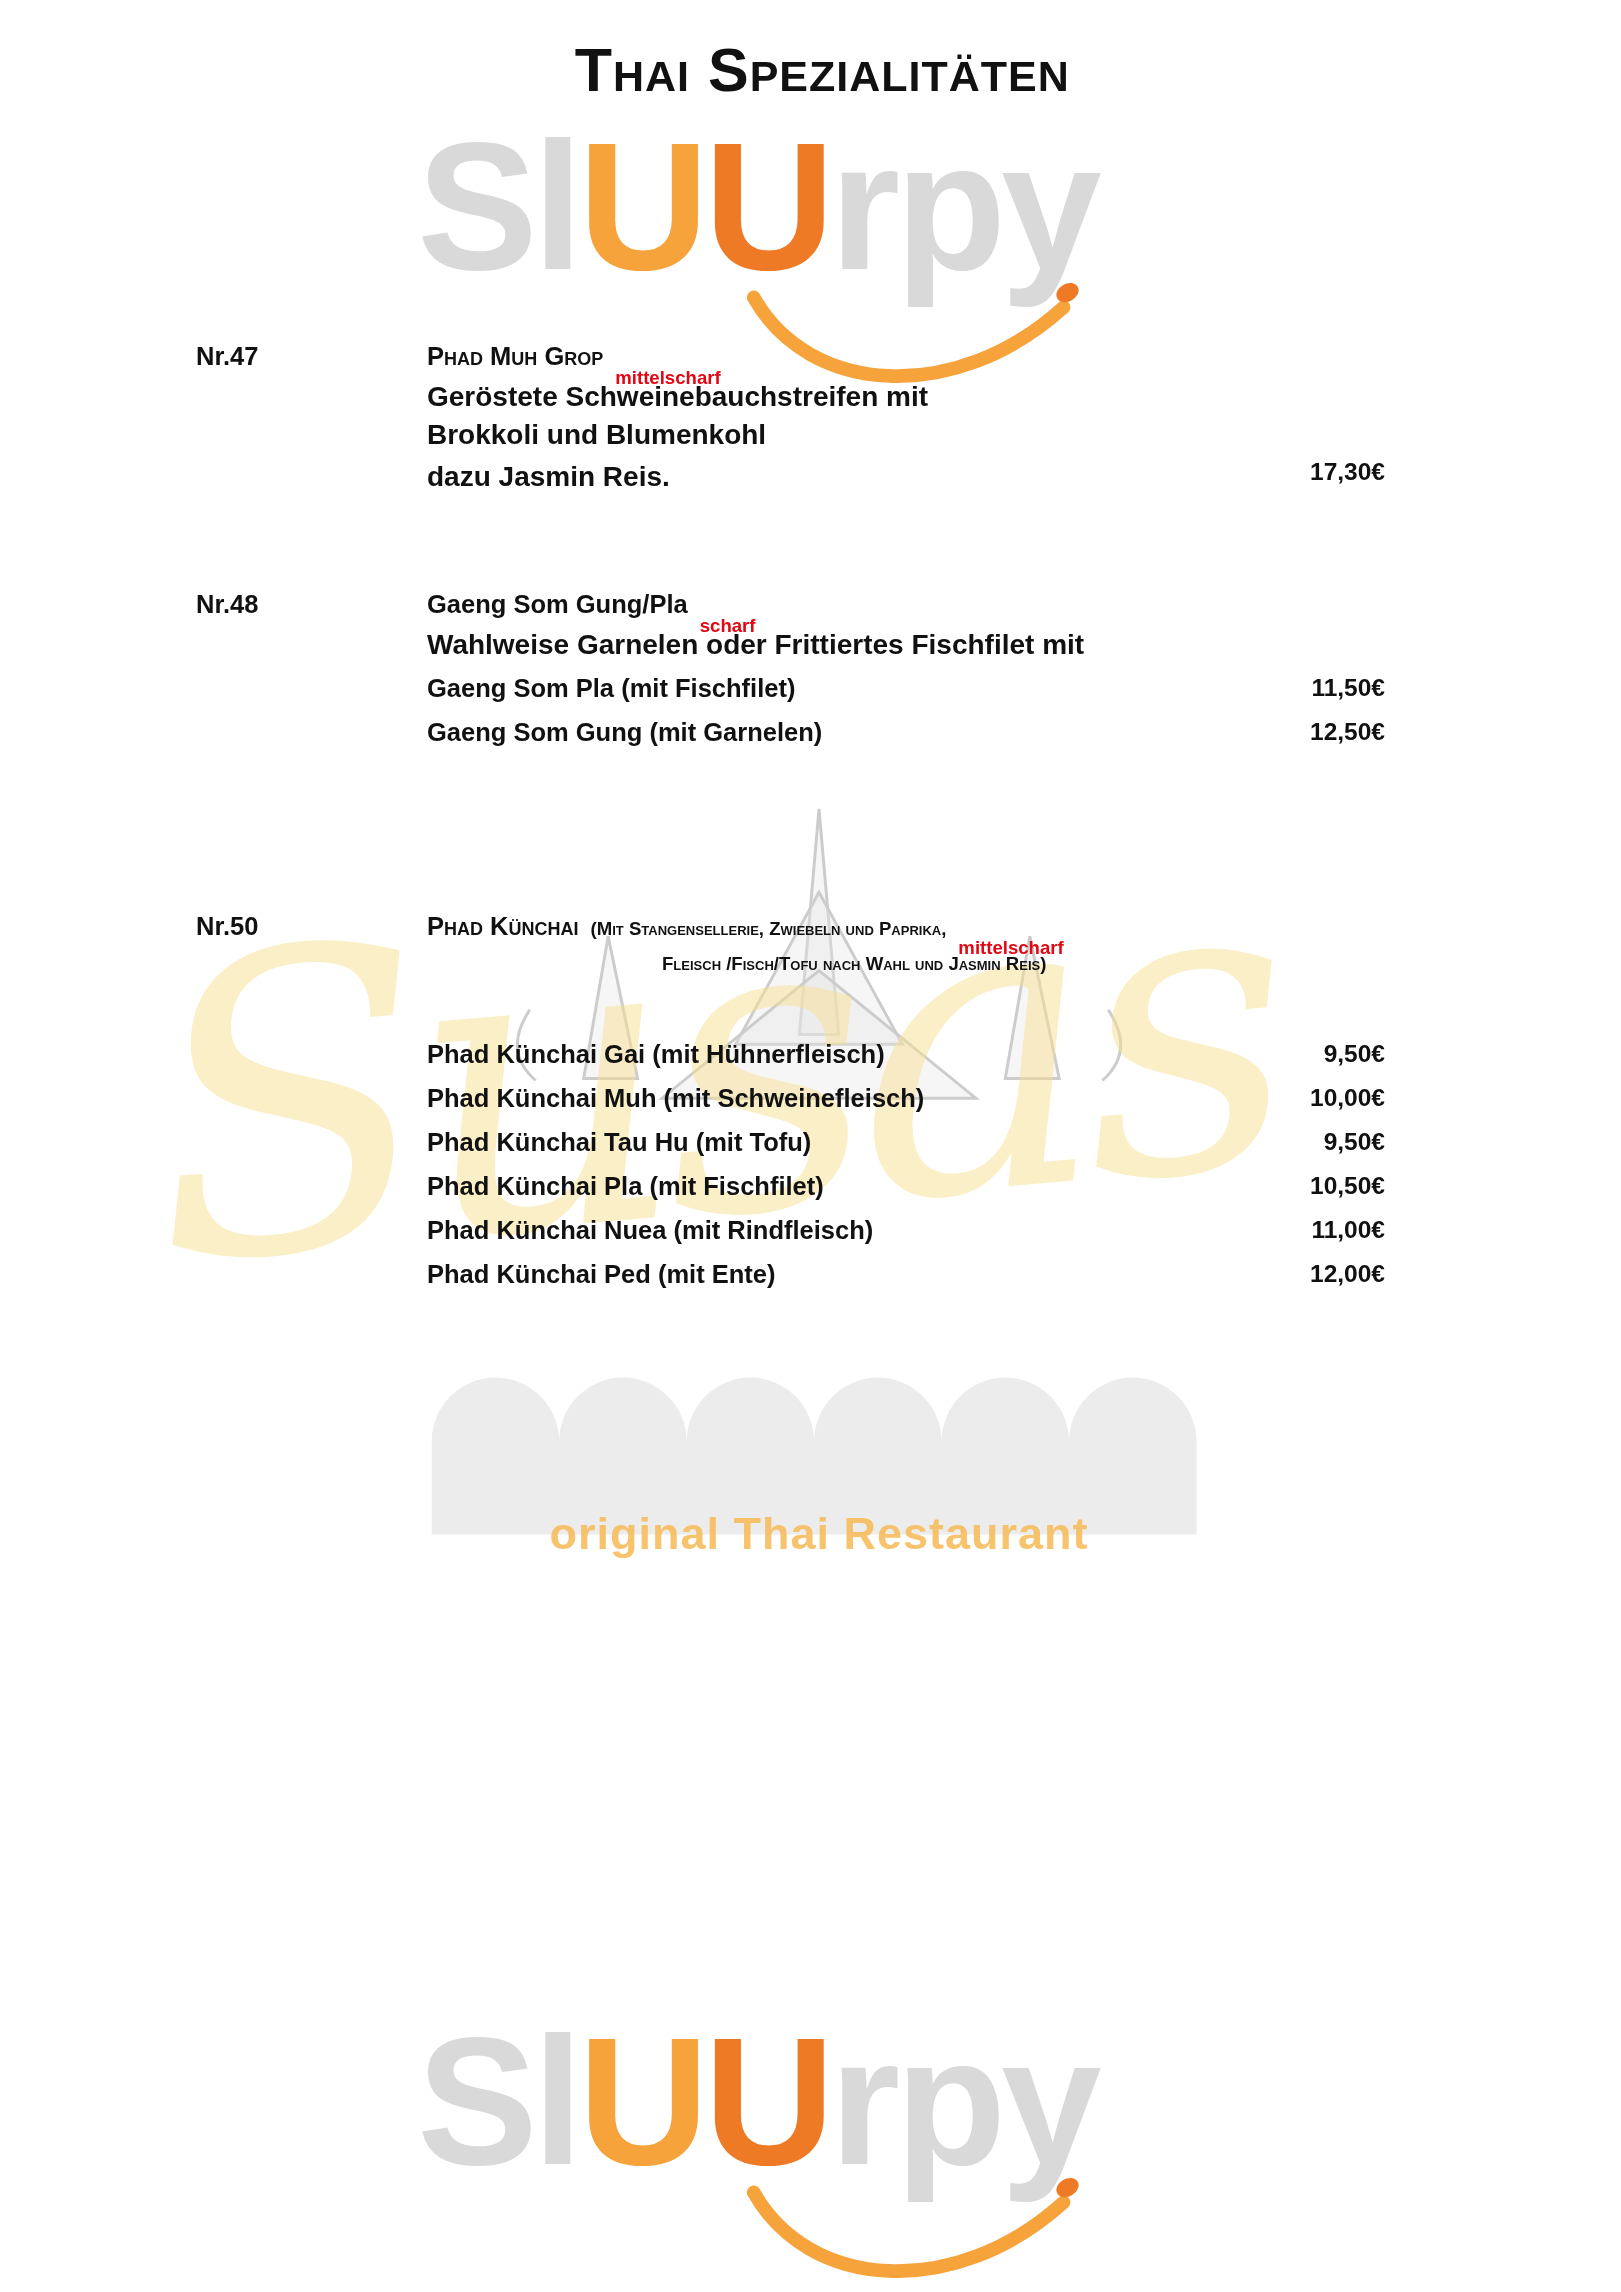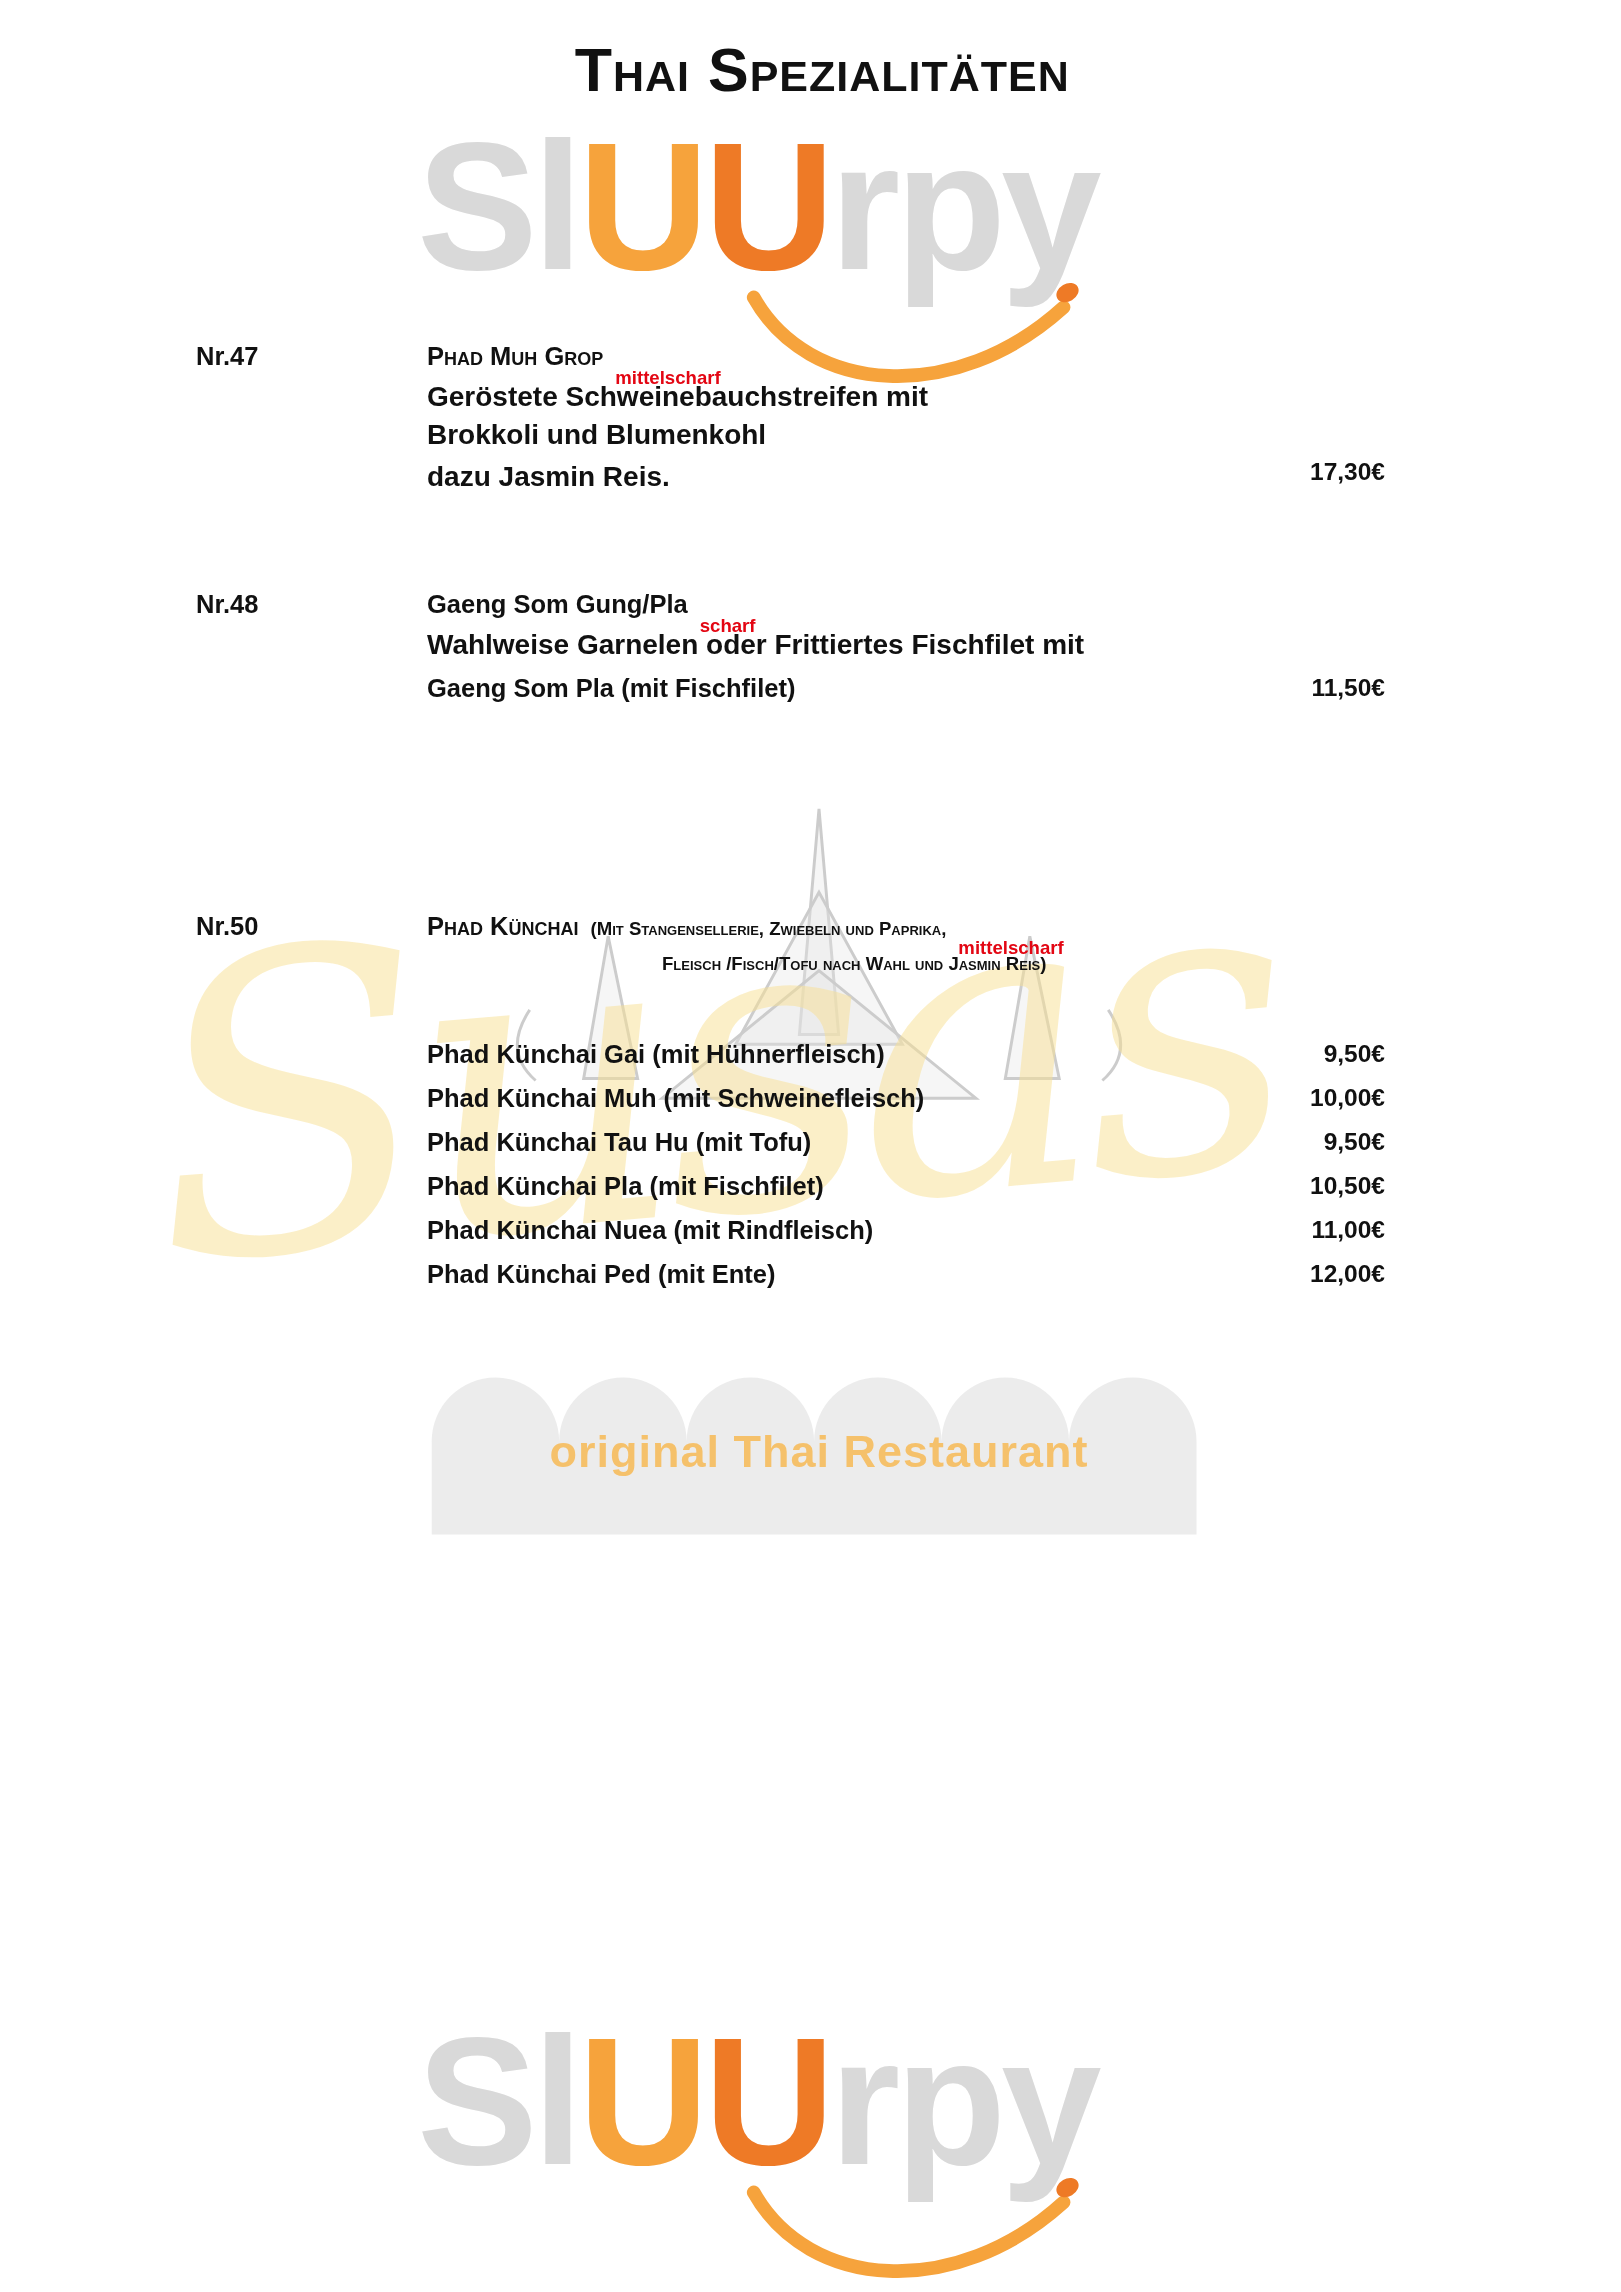--- a/index.html
+++ b/index.html
@@ -21,21 +21,21 @@
   .wm-bottom { left:417px; top:2011px; }
   .smile { position:absolute; left:323px; top:147px; }
   .temple { position:absolute; left:412px; top:804px; }
   .wm-script {
     position:absolute; left:147px; top:853px; width:1372px;
     font-family:"DejaVu Serif", serif; font-style:italic; font-weight:400;
     font-size:412px; line-height:1; letter-spacing:-17.6px;
     color:#f8e093; opacity:.5; transform:rotate(-5deg);
   }
   .wm-tagline {
-    position:absolute; left:412px; top:1426px; width:814px; text-align:center;
+    position:absolute; left:412px; top:1508px; width:814px; text-align:center;
     font-size:45px; letter-spacing:1px; color:#f7bd5e; opacity:.9;
   }
   
   .title {
     position:absolute; z-index:2; top:35px; left:0; width:100%;
     text-align:center; transform:translateX(11.8px);
     font-size:61px; font-variant:small-caps; letter-spacing:1px; color:#111;
   }
   .item { position:absolute; z-index:2; left:196px; width:1196px; display:flex; }
   .nr { width:231px; font-size:25.5px; line-height:39px; }
@@ -117,20 +117,24 @@
     <div class="content">
       <div class="head">
         <span>Gaeng Som Gung/Pla</span><span class="spice">scharf</span>
       </div>
       <div class="desc">Wahlweise Garnelen oder Frittiertes Fischfilet mit</div>
       <div class="variants">
         <div class="variant">
           <span>Gaeng Som Pla (mit Fischfilet)</span>
           <span class="price">11,50€</span>
         </div>
+        <div class="variant">
+          <span>Gaeng Som Gung (mit Garnelen)</span>
+          <span class="price">12,50€</span>
+        </div>
       </div>
     </div>
   </section>
 
   <section class="item item-50" style="top:907px">
     <div class="nr">Nr.50</div>
     <div class="content">
       <div class="head">
         <span class="sc">Phad Künchai</span><span class="note">(Mit Stangensellerie, Zwiebeln und Paprika,</span><span class="spice">mittelscharf</span>
       </div>

